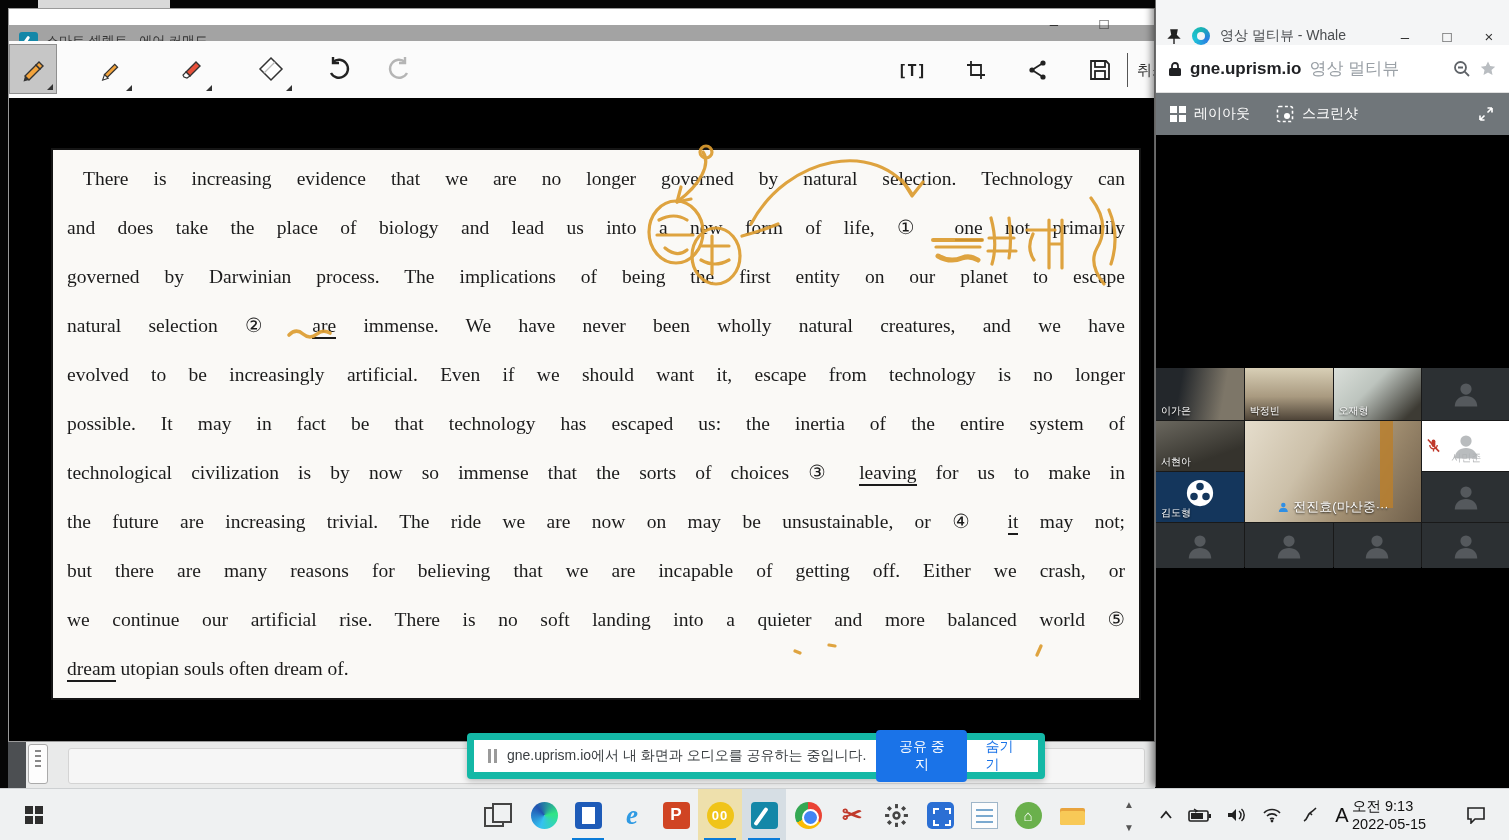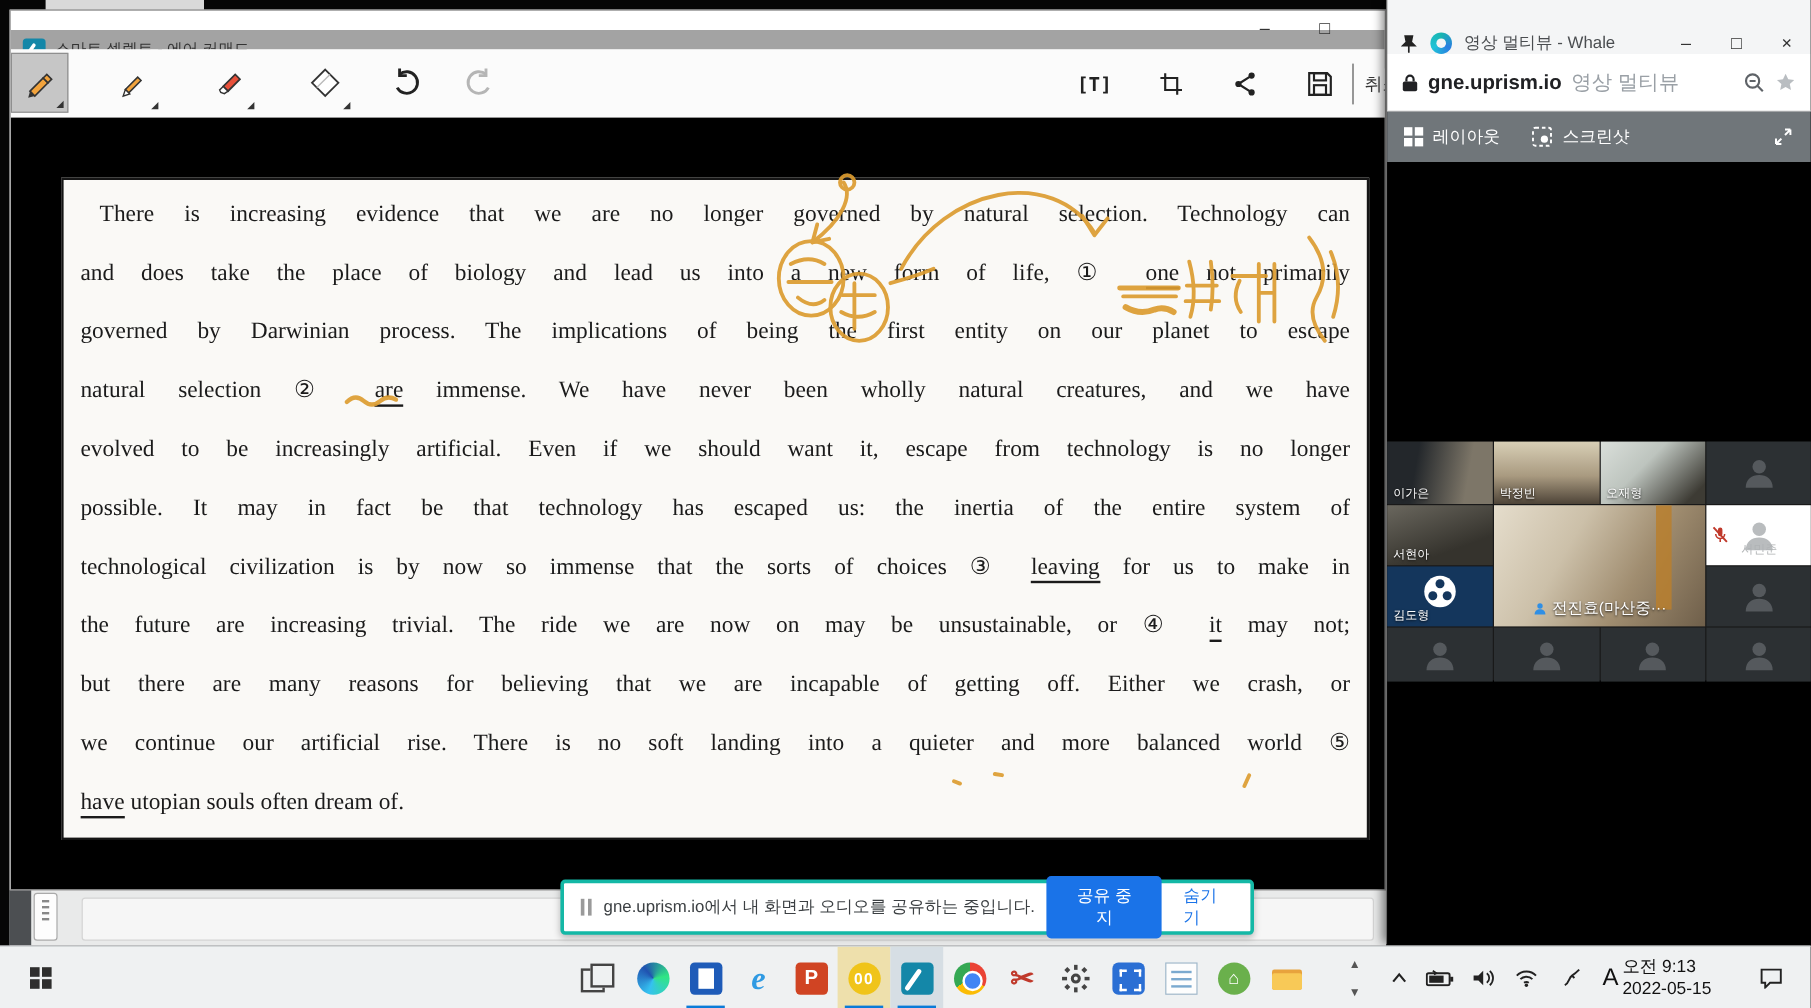--- a/index.html
+++ b/index.html
@@ -50,21 +50,21 @@
   #behind-band { left:8px; top:742px; width:1147px; height:46px; background:#e9eaea; }
   #behind-band .rr { position:absolute; left:60px; top:6px; right:10px; height:36px; background:#f6f6f6;
                      border:1px solid #d4d4d4; border-radius:3px; }
   #behind-dark { left:8px; top:742px; width:18px; height:46px; background:#4c4f52; }
   #behind-scroll { left:28px; top:744px; width:20px; height:40px; background:#fdfdfd; border:1px solid #aaa;
                    border-radius:3px; display:flex; flex-direction:column; align-items:center; gap:3px; padding-top:5px;}
   #behind-scroll i { width:6px; height:2px; background:#888; }
   #top-sliver { left:38px; top:0; width:132px; height:8px; background:#d9d9d9; }
 
   
-  #share-bar { left:467px; top:733px; width:578px; height:46px; background:#fff; border:3px solid #14b8a6;
+  #share-bar { left:467px; top:733px; width:578px; height:46px; background:#fff; border:7px solid #14b8a6;
                border-radius:4px; box-shadow:0 2px 6px rgba(0,0,0,.25); display:flex; align-items:center;
                padding:0 10px 0 14px; gap:10px; z-index:30; }
   #pause-bars { display:flex; gap:3px; }
   #pause-bars i { width:3px; height:14px; background:#9a9a9a; }
   #share-msg { font-size:14px; color:#3c4043; flex:1 1 auto; white-space:nowrap; }
   #stop-share { background:#1a73e8; color:#fff; font-size:14px; border:none; border-radius:4px;
                 padding:8px 18px; cursor:pointer;text-align:center; }
   #hide-share { color:#1a73e8; font-size:14px; margin:0 4px 0 8px; cursor:pointer; }
 
   
@@ -259,21 +259,21 @@
           <div class="pline first"><span>There is increasing evidence that we are no longer governed by natural selection. Technology can</span></div>
           <div class="pline"><span>and does take the place of biology and lead us into a new form of life, ① </span><span class="useg">one</span><span> not primarily</span></div>
           <div class="pline"><span>governed by Darwinian process. The implications of being the first entity on our planet to escape</span></div>
           <div class="pline"><span>natural selection ② </span><span class="useg">are</span><span> immense. We have never been wholly natural creatures, and we have</span></div>
           <div class="pline"><span>evolved to be increasingly artificial. Even if we should want it, escape from technology is no longer</span></div>
           <div class="pline"><span>possible. It may in fact be that technology has escaped us: the inertia of the entire system of</span></div>
           <div class="pline"><span>technological civilization is by now so immense that the sorts of choices ③ </span><span class="useg">leaving</span><span> for us to make in</span></div>
           <div class="pline"><span>the future are increasing trivial. The ride we are now on may be unsustainable, or ④ </span><span class="useg">it</span><span> may not;</span></div>
           <div class="pline"><span>but there are many reasons for believing that we are incapable of getting off. Either we crash, or</span></div>
           <div class="pline"><span>we continue our artificial rise. There is no soft landing into a quieter and more balanced world ⑤</span></div>
-          <div class="pline last"><span class="useg">have</span><span> utopian souls often dream of.</span></div>
+          <div class="pline last"><span class="useg">dream</span><span> utopian souls often dream of.</span></div>
         </div>
       <svg class="abs" id="ink" viewBox="0 0 1145 645">
         <g stroke="#dc9c30" fill="none" stroke-width="3.2" stroke-linecap="round" opacity="0.92">
           <path d="M742 126 C778 58 868 40 903 96"></path>
           <path d="M903 98 L893 82 M903 98 L914 84"></path>
           <path d="M694 54 c8 12 -2 32 -26 50"></path>
           <path d="M668 104 l4 -15 M668 104 l14 -3"></path>
           <circle cx="697" cy="54" r="6"></circle>
           <ellipse cx="667" cy="134" rx="27" ry="31"></ellipse>
           <path d="M650 122 q15 -8 28 0 M648 137 h36 M656 150 q12 10 22 2"></path>

